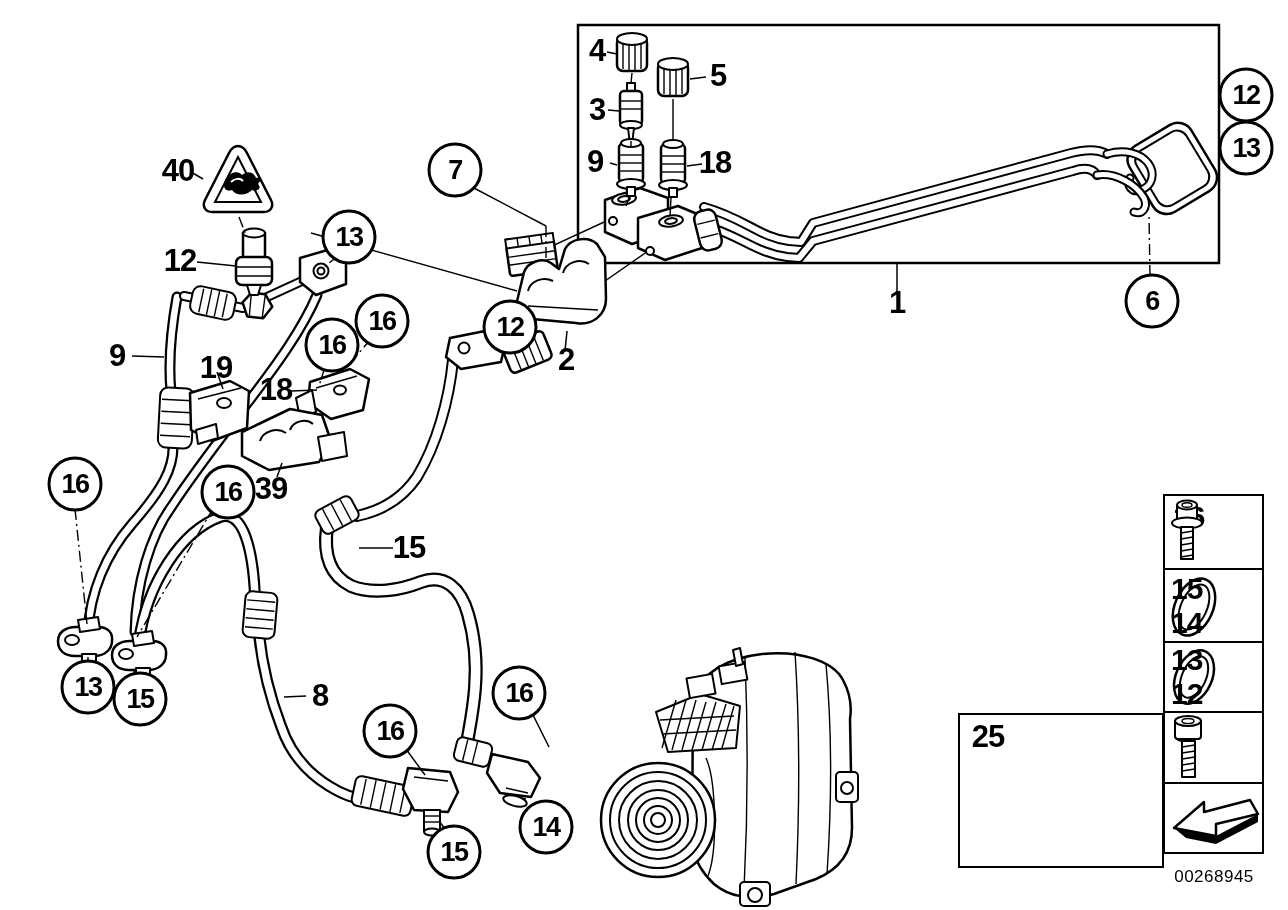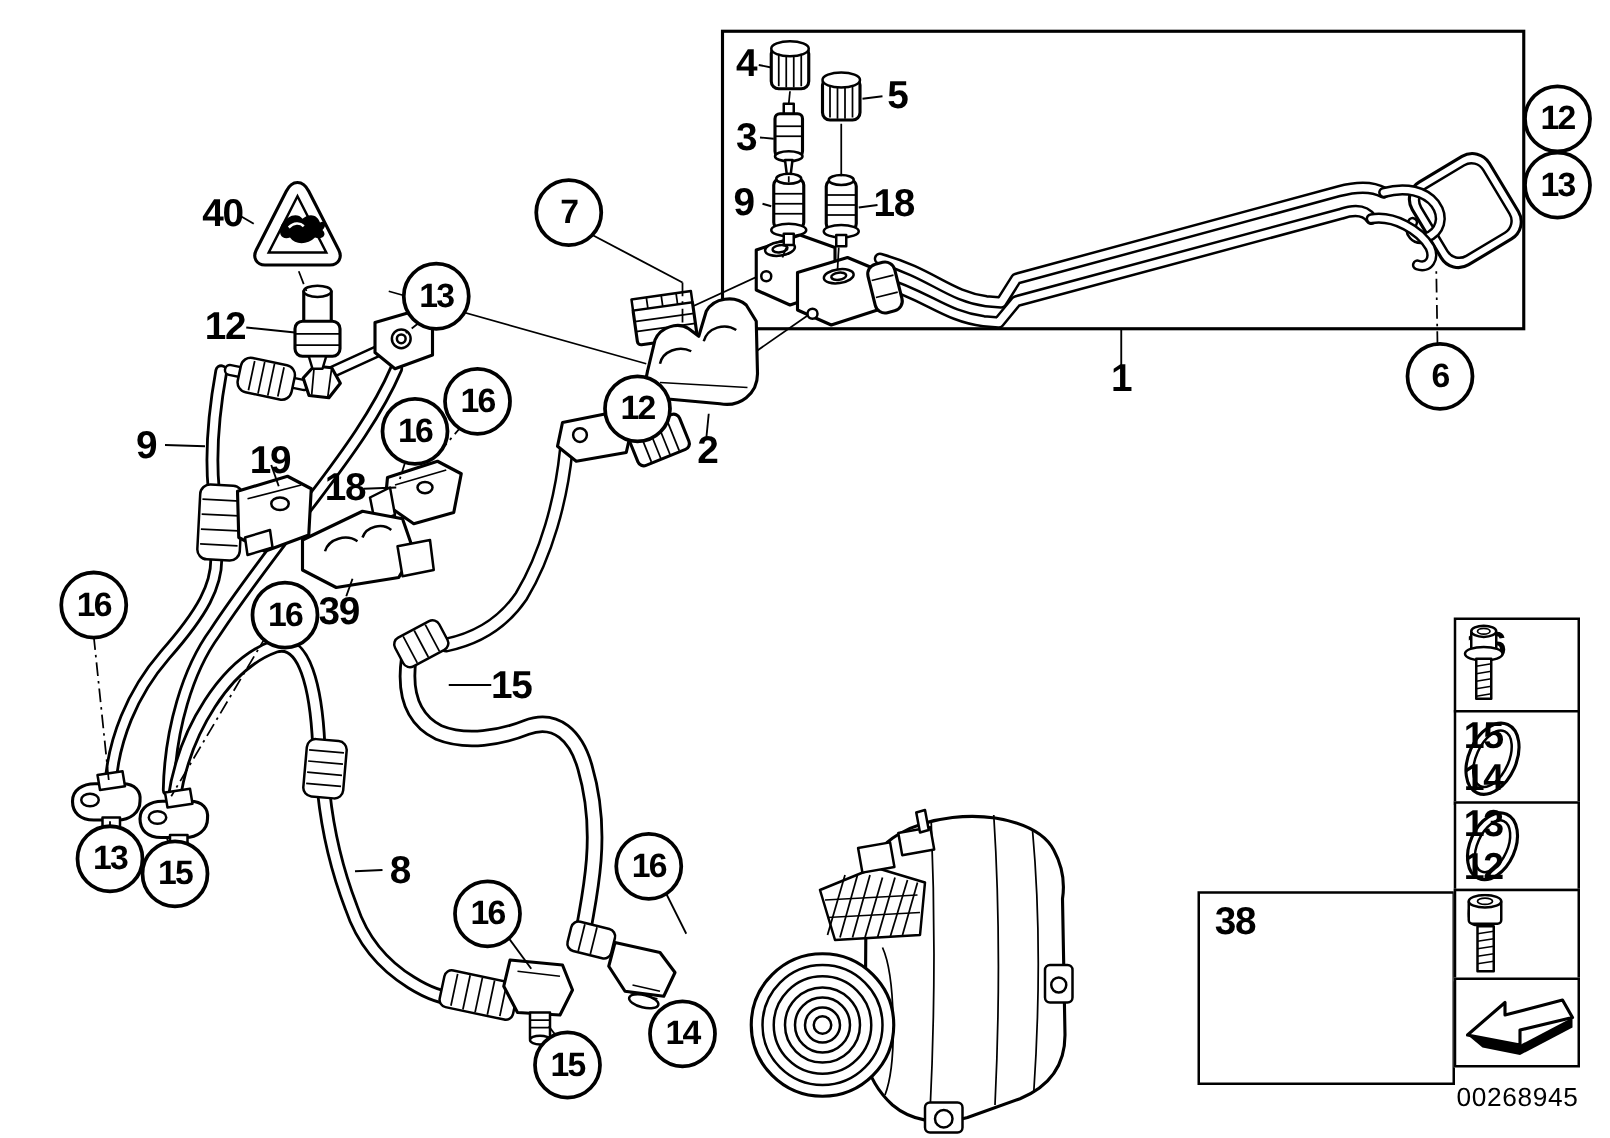--- a/index.html
+++ b/index.html
@@ -23,21 +23,21 @@
      border:3.2px solid #000;border-radius:50%;background:#fff;display:flex;align-items:center;
      justify-content:center;font-weight:700;font-size:27px;letter-spacing:-1.5px;color:#000;z-index:30;}
   
   .legend{position:absolute;left:1163px;top:494px;width:101px;z-index:20;}
   .legend-row{position:relative;border:2.5px solid #000;background:#fff;margin-top:-2.5px;box-sizing:border-box;}
   .legend-row:first-child{margin-top:0;}
   .legend-num{position:absolute;font-weight:700;font-size:30px;letter-spacing:-1px;color:#000;}
   .inset-box{position:absolute;left:958px;top:713px;width:206px;height:155px;
      border:2.5px solid #000;background:#fff;box-sizing:border-box;z-index:5;}
   .image-number{position:absolute;left:1154px;top:867px;width:120px;text-align:center;
-     font-size:21px;letter-spacing:0.5px;color:#000;z-index:30;}
+     font-size:17px;letter-spacing:0.5px;color:#000;z-index:30;}
 </style>
 </head>
 <body>
 
 <div class="stage">
 
 <svg width="1288" height="910" viewBox="0 0 1288 910">
 
   <rect x="578" y="25" width="641" height="238" fill="none" stroke="#000" stroke-width="2.5"></rect>
 
@@ -441,21 +441,21 @@
       <div class="plain-label" style="left: 718px; top: 76px;">5</div>
       <div class="plain-label" style="left: 320px; top: 696px;">8</div>
       <div class="plain-label" style="left: 117px; top: 356px;">9</div>
       <div class="plain-label" style="left: 180px; top: 261px;">12</div>
       <div class="plain-label" style="left: 409px; top: 548px;">15</div>
       <div class="plain-label" style="left: 595px; top: 162px;">9</div>
       <div class="plain-label" style="left: 715px; top: 163px;">18</div>
       <div class="plain-label" style="left: 216px; top: 368px;">19</div>
       <div class="plain-label" style="left: 178px; top: 171px;">40</div>
       <div class="plain-label" style="left: 271px; top: 489px;">39</div>
-      <div class="plain-label" style="left: 988px; top: 737px;">38</div>
+      <div class="plain-label" style="left: 988px; top: 737px;">25</div>
       <div class="plain-label" style="left: 276px; top: 390px;">18</div>
       <div class="circle-label" style="left: 1246px; top: 95px;">12</div>
       <div class="circle-label" style="left: 1246px; top: 148px;">13</div>
       <div class="circle-label" style="left: 1152px; top: 301px;">6</div>
       <div class="circle-label" style="left: 455px; top: 170px;">7</div>
       <div class="circle-label" style="left: 349px; top: 237px;">13</div>
       <div class="circle-label" style="left: 382px; top: 321px;">16</div>
       <div class="circle-label" style="left: 332px; top: 345px;">16</div>
       <div class="circle-label" style="left: 510px; top: 327px;">12</div>
       <div class="circle-label" style="left: 75px; top: 484px;">16</div>

